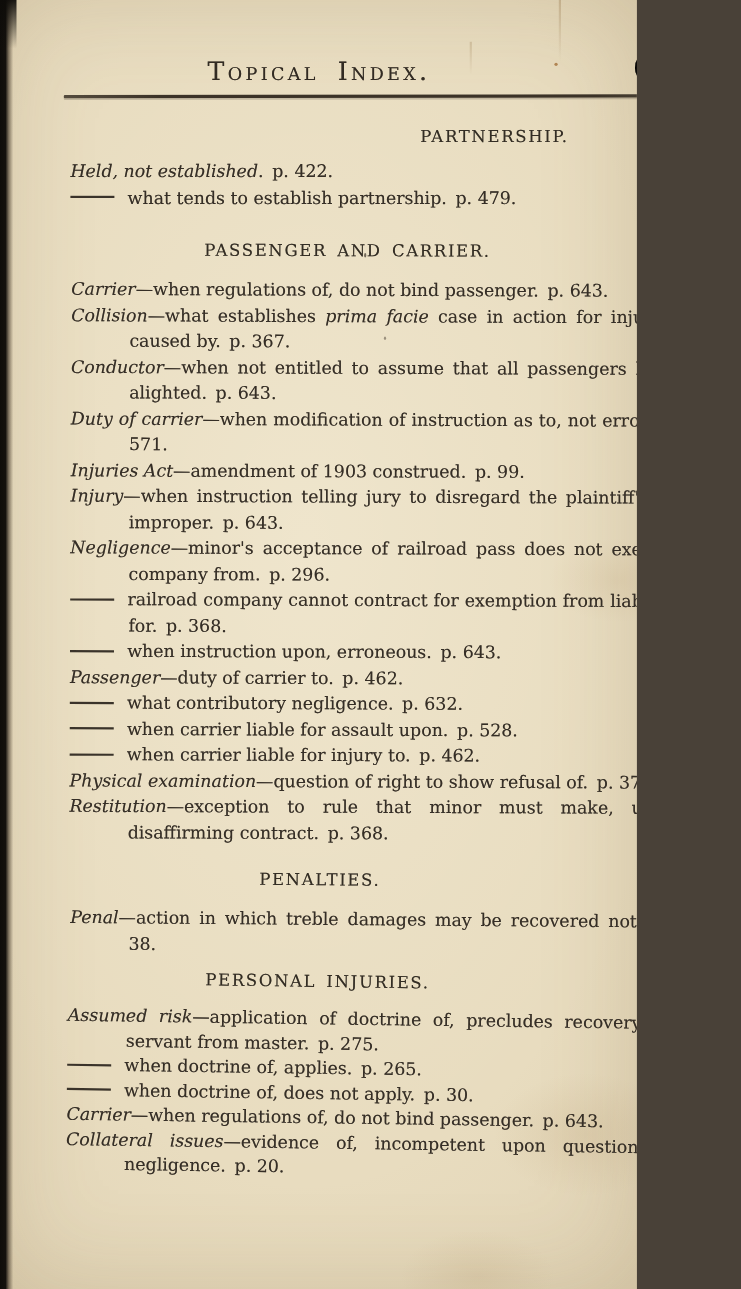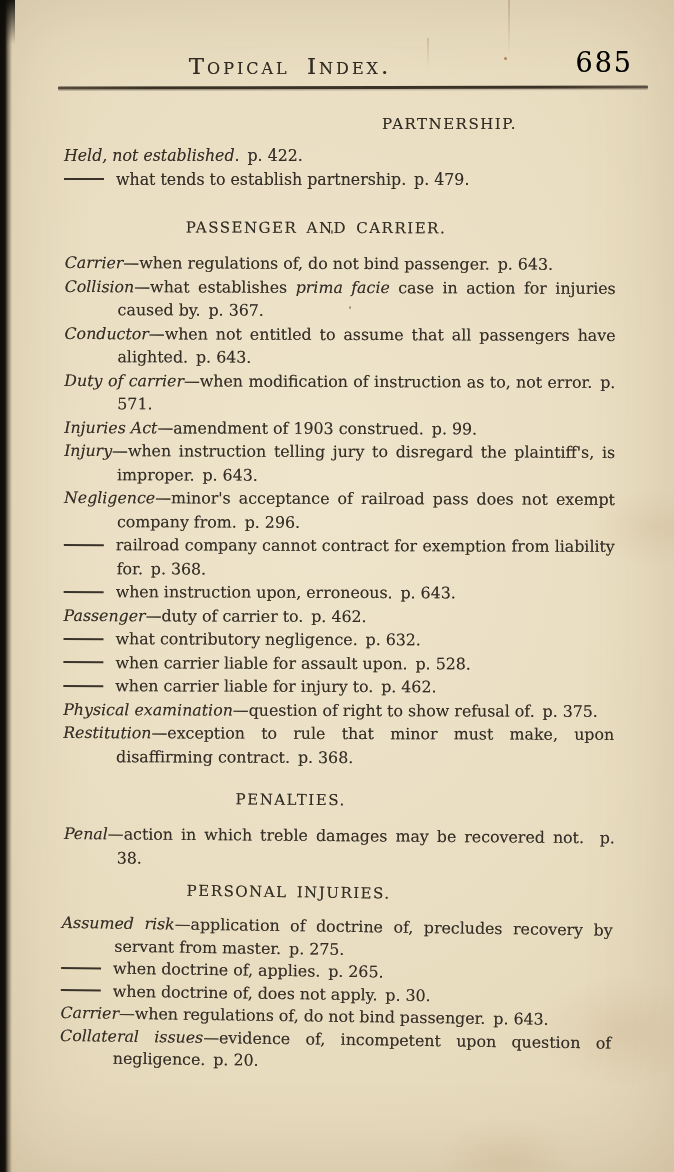--- a/index.html
+++ b/index.html
@@ -1,18 +1,18 @@
 <!DOCTYPE html>
 <html><head>
 <meta charset="utf-8">
 <style>
   html,body{margin:0;padding:0;background:#494138;}
   .scan{
     position:relative;
-    width:674px;height:1172px;
+    width:579px;height:1172px;
     overflow:hidden;
     background:#e8dcbf;
     font-family:"DejaVu Serif","Liberation Serif",serif;
     color:#38312a;
   }
   
   .scan::after{
     content:'';position:absolute;inset:0;pointer-events:none;
     background:
       radial-gradient(120px 80px at 92% 88%, rgba(165,130,82,.14), transparent 70%),

